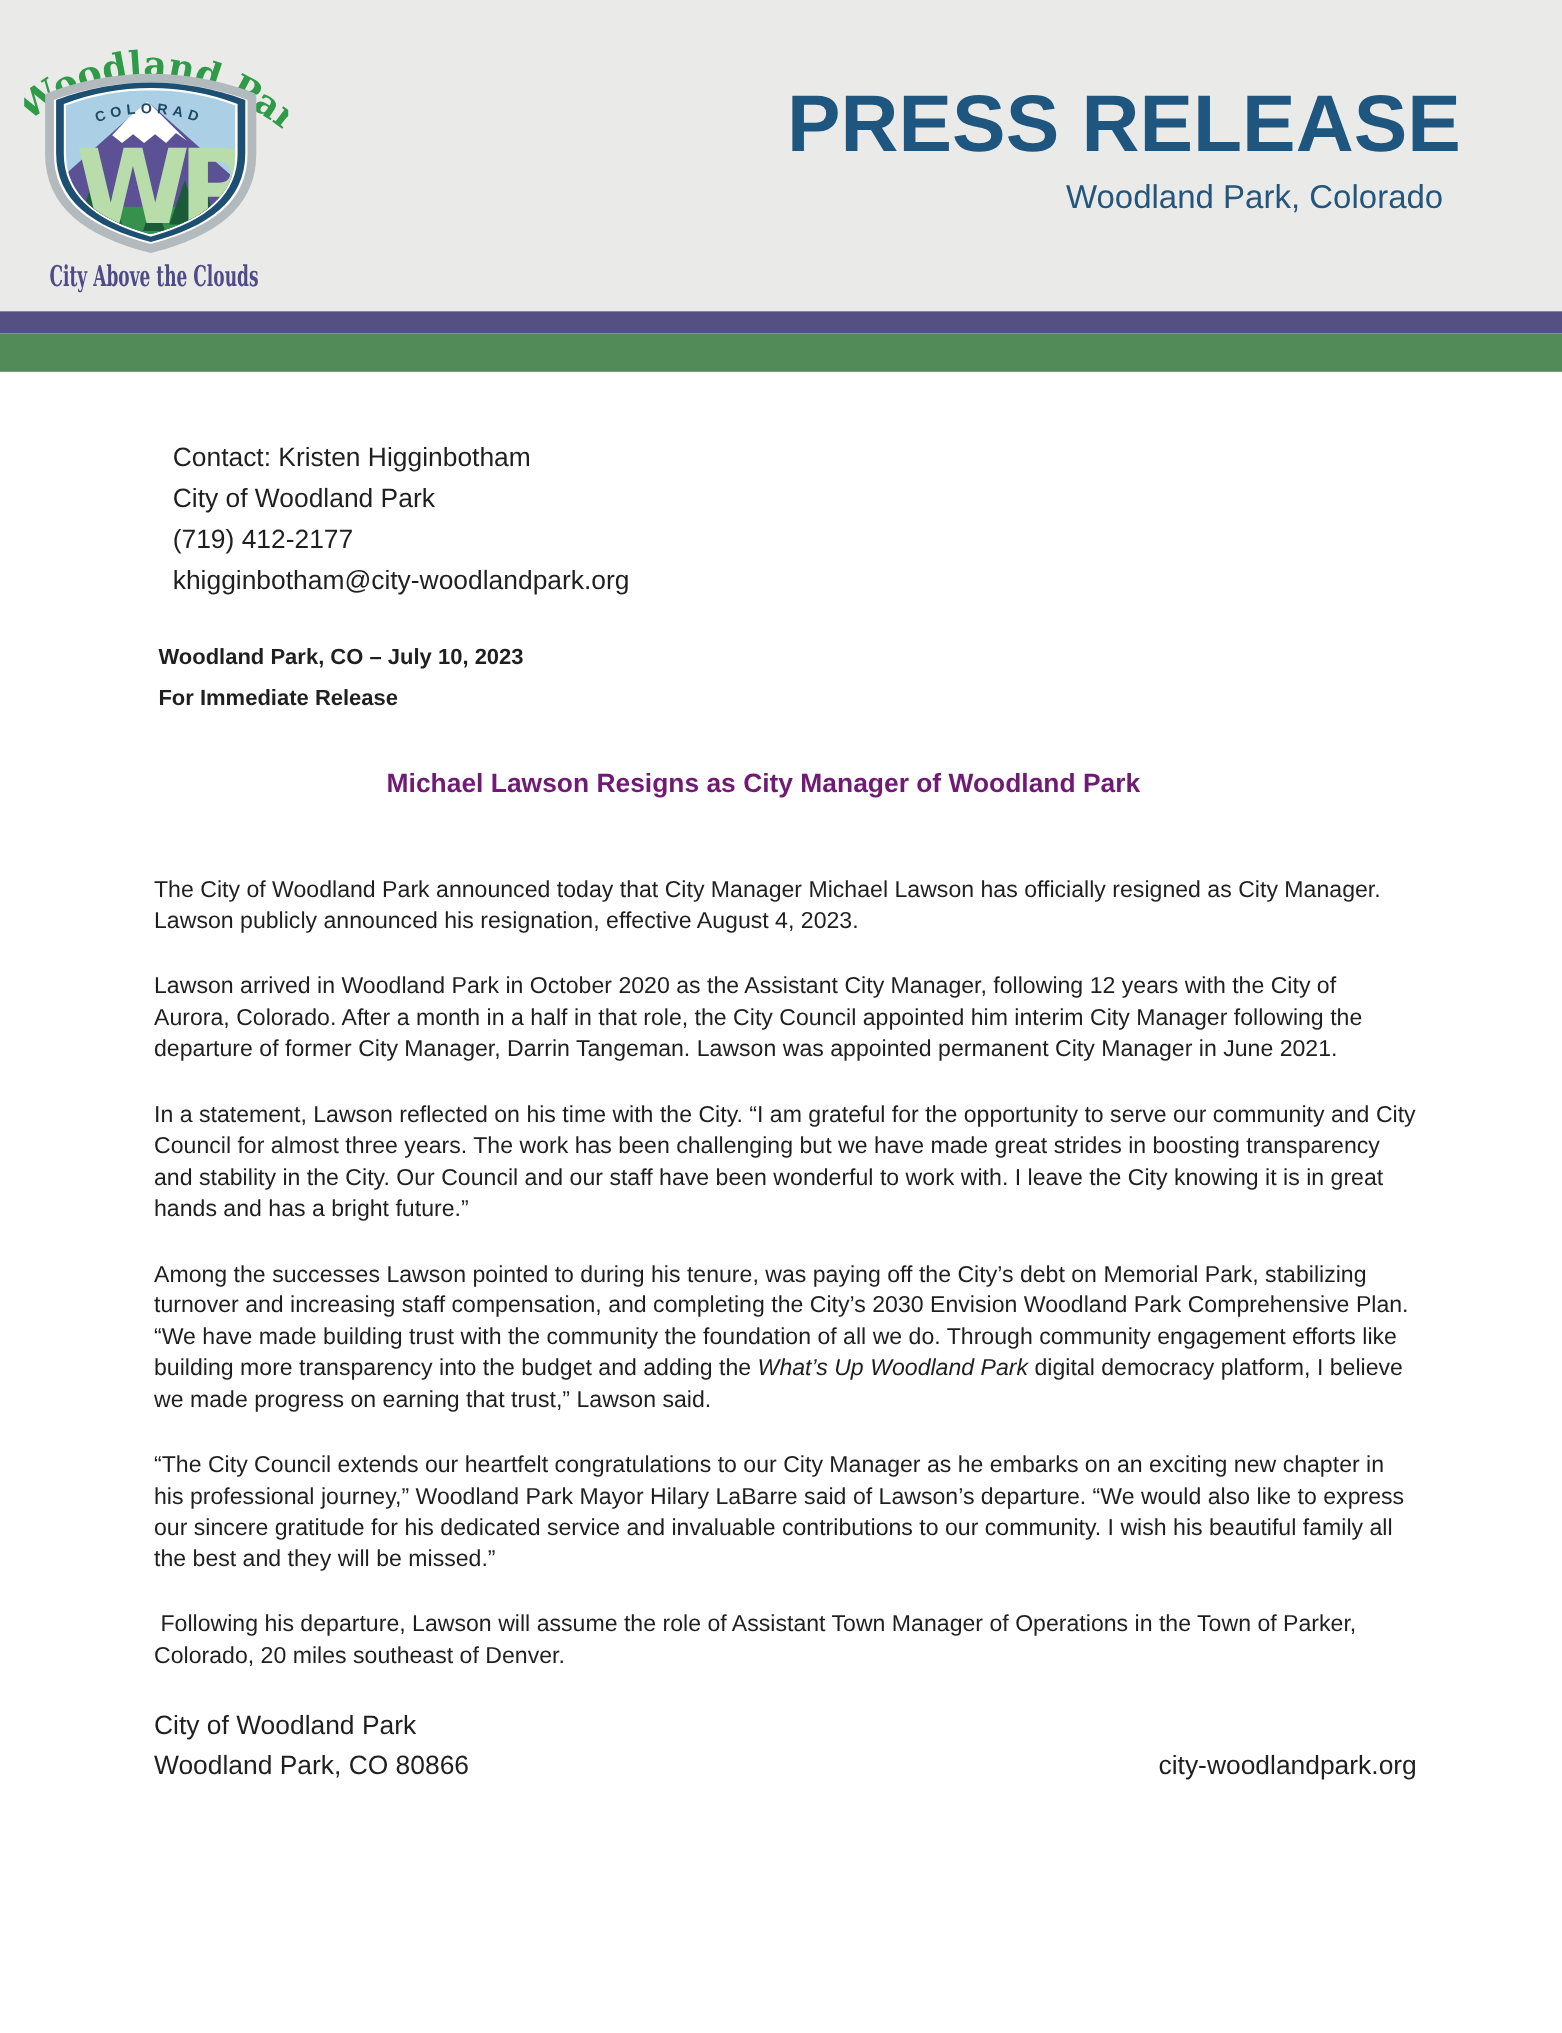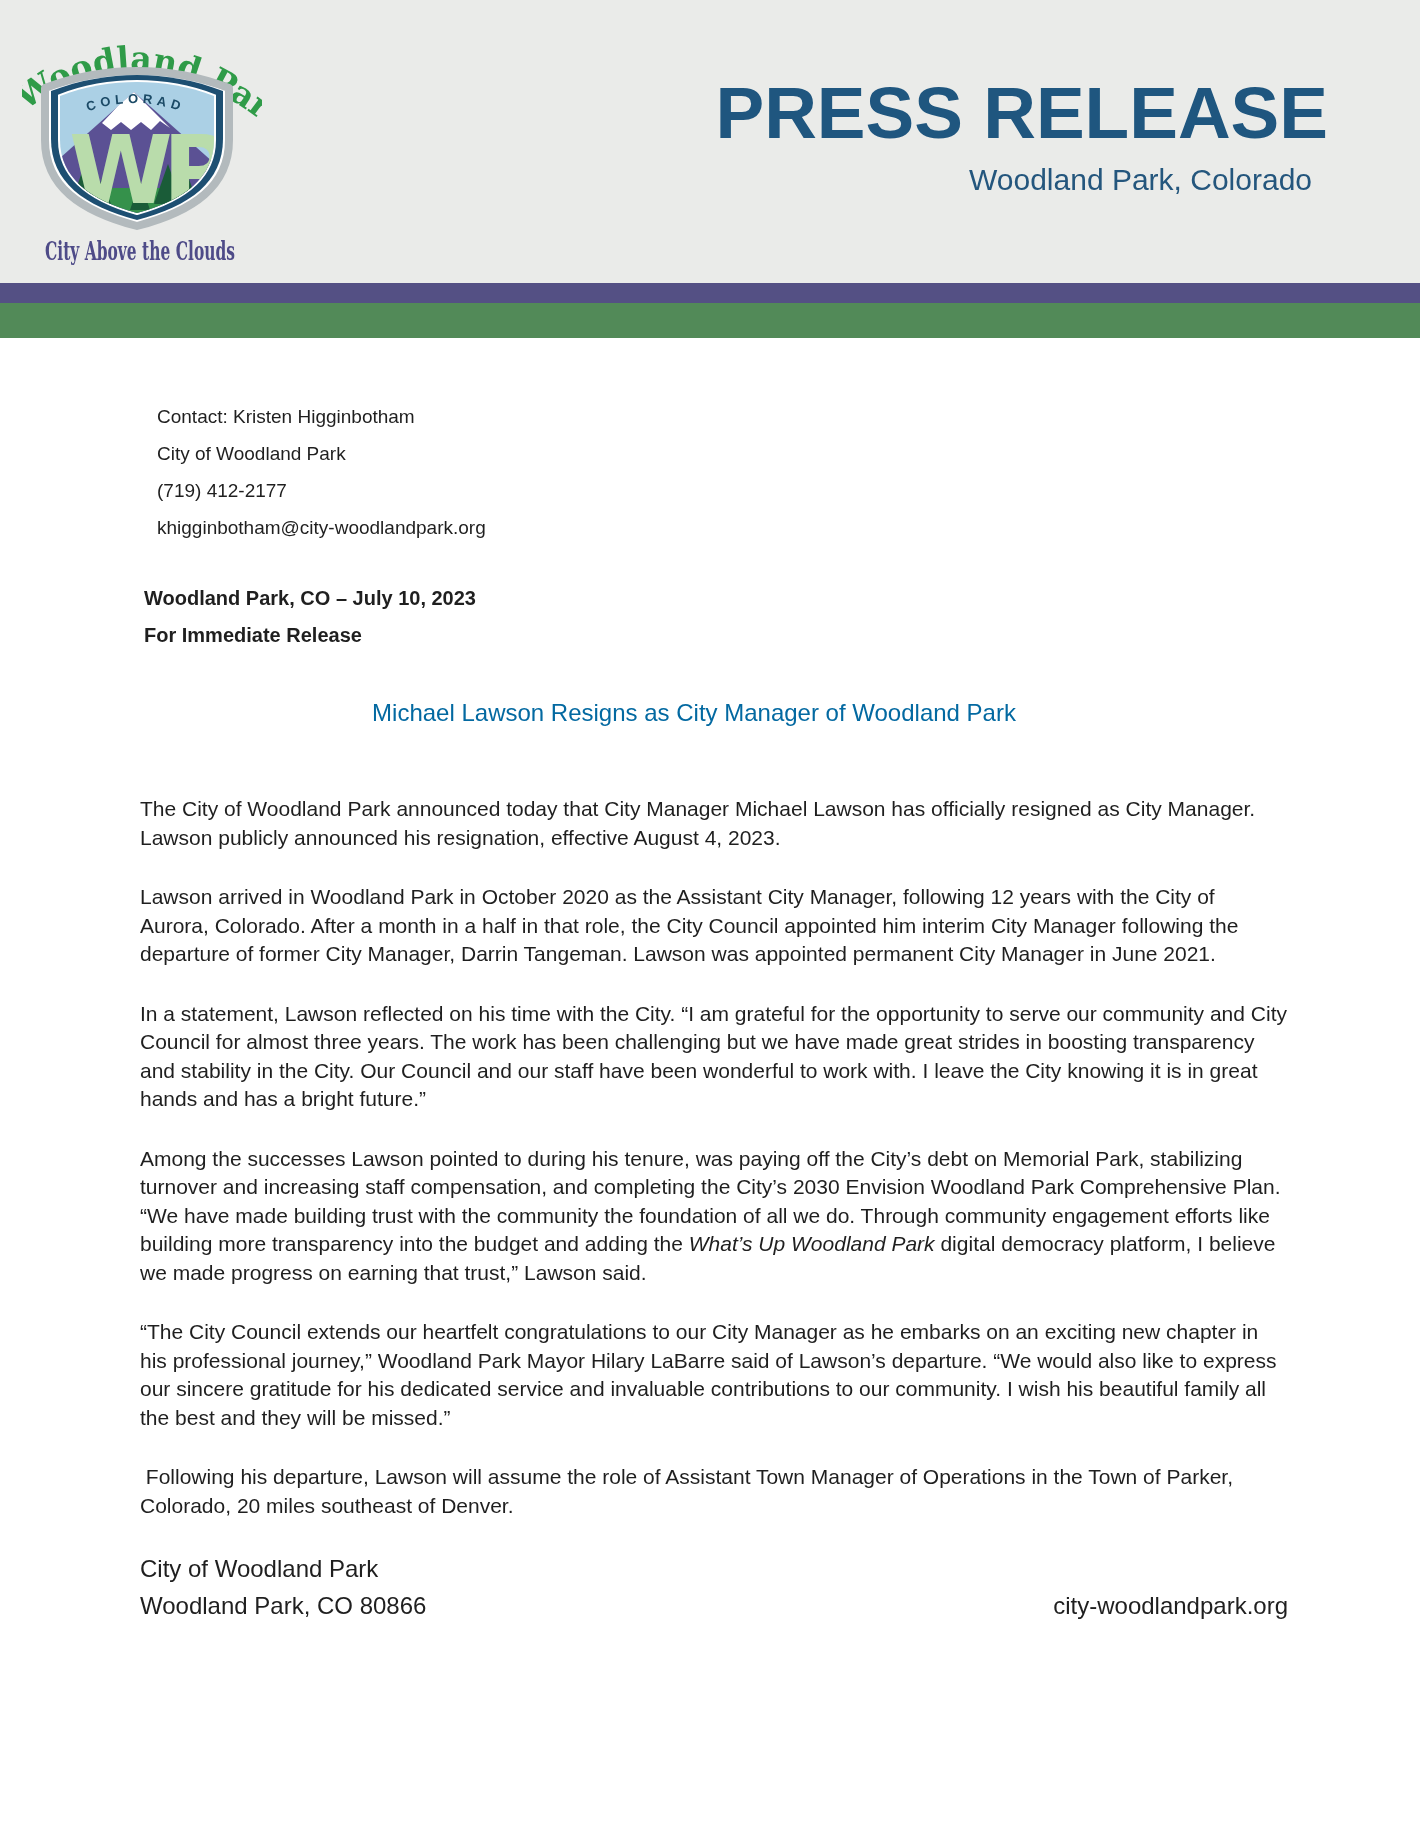--- a/index.html
+++ b/index.html
@@ -10,23 +10,23 @@
   }
   .hdr { position:absolute; left:0; top:0; width:1420px; height:283px; background:#eaebe9; }
   .logo { position:absolute; left:22px; top:20px; }
   .hdr-right { position:absolute; top:76px; right:92px; text-align:right; }
   .hdr-title { font-size:73px; font-weight:bold; line-height:1.0; color:#1f567f; letter-spacing:0px; }
   .hdr-sub { font-size:30px; line-height:1.0; color:#24567d; margin-top:16px; padding-right:16px; }
   .bar { position:absolute; left:0; width:1420px; }
   .bar-purple { top:283px; height:20px; background:#545084; }
   .bar-green  { top:303px; height:35px; background:#528a58; }
   .content { position:absolute; left:140px; top:338px; width:1148px; }
-  .contact { margin:60px 0 0 17px; font-size:19px; line-height:37px; }
+  .contact { margin:60px 0 0 17px; font-size:24px; line-height:37px; }
   .dateline { margin:34px 0 0 4px; font-size:20px; line-height:37px; font-weight:bold; }
-  .headline { margin:40px 40px 0 0; text-align:center; font-size:24px; line-height:37px; font-weight:normal; color:#0369a1; }
+  .headline { margin:40px 40px 0 0; text-align:center; font-size:24px; line-height:37px; font-weight:bold; color:#701a75; }
   .body { margin-top:64px; font-size:21px; line-height:28.5px; }
   .body p { margin:0; white-space:pre-wrap; }
   .body p + p { margin-top:31px; }
   .body em { font-style:italic; }
   .closing { margin-top:30px; font-size:24px; line-height:37px; }
   .closing-row { display:flex; justify-content:space-between; align-items:center; width:100%; }
 </style>
 </head>
 <body>
 

